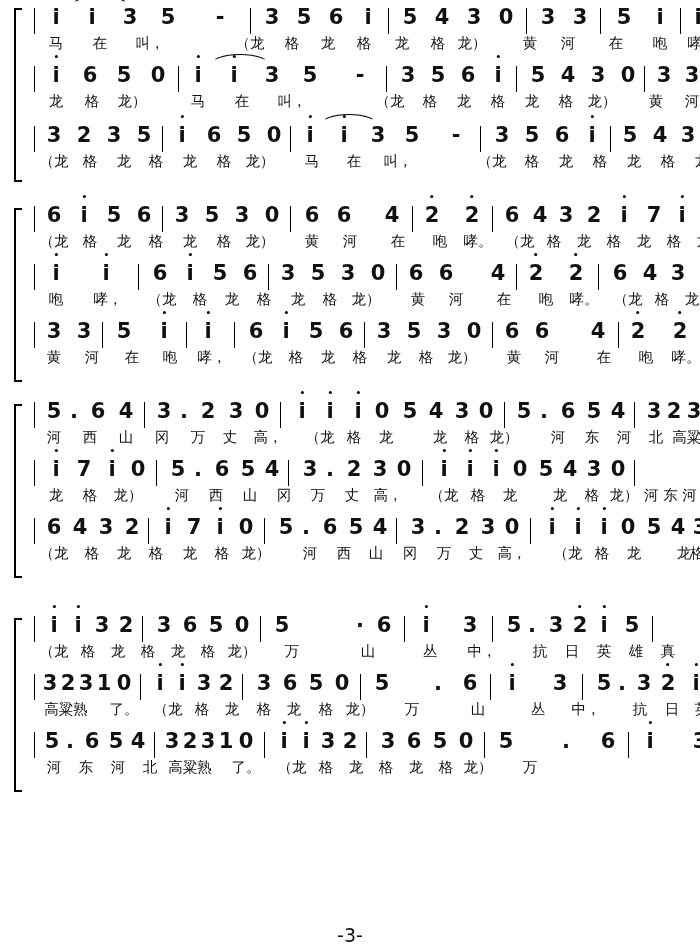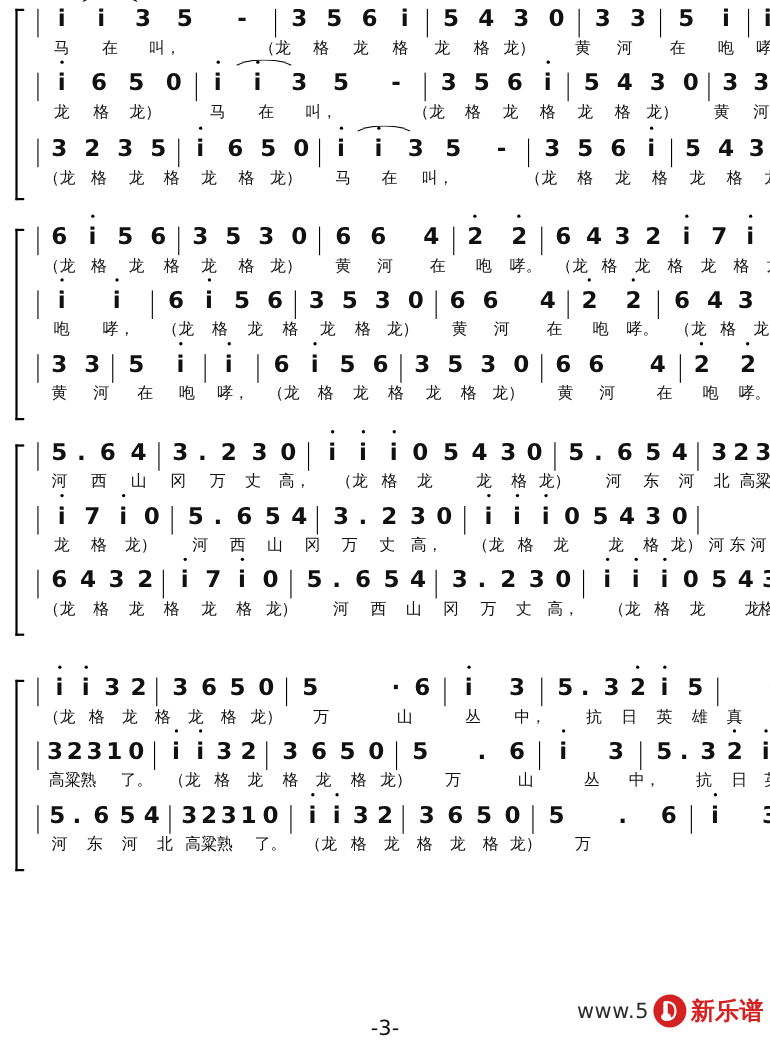--- a/index.html
+++ b/index.html
@@ -747,20 +747,15 @@
         <span class="tok" style="left:396px;">龙</span>
         <span class="tok" style="left:426px;">格</span>
         <span class="tok" style="left:458px;">龙）</span>
         <span class="tok" style="left:510px;">万</span>
       </div>
     </div>
   </div>
 
   <div class="footer">
     <div class="page-num">-3-</div>
-    <div class="watermark">
-      <span class="wm-url">www.5</span>
-      <span class="wm-logo"></span>
-      <span class="wm-text">新乐谱</span>
-    </div>
   </div>
 
 </div>
 
 </body></html>

